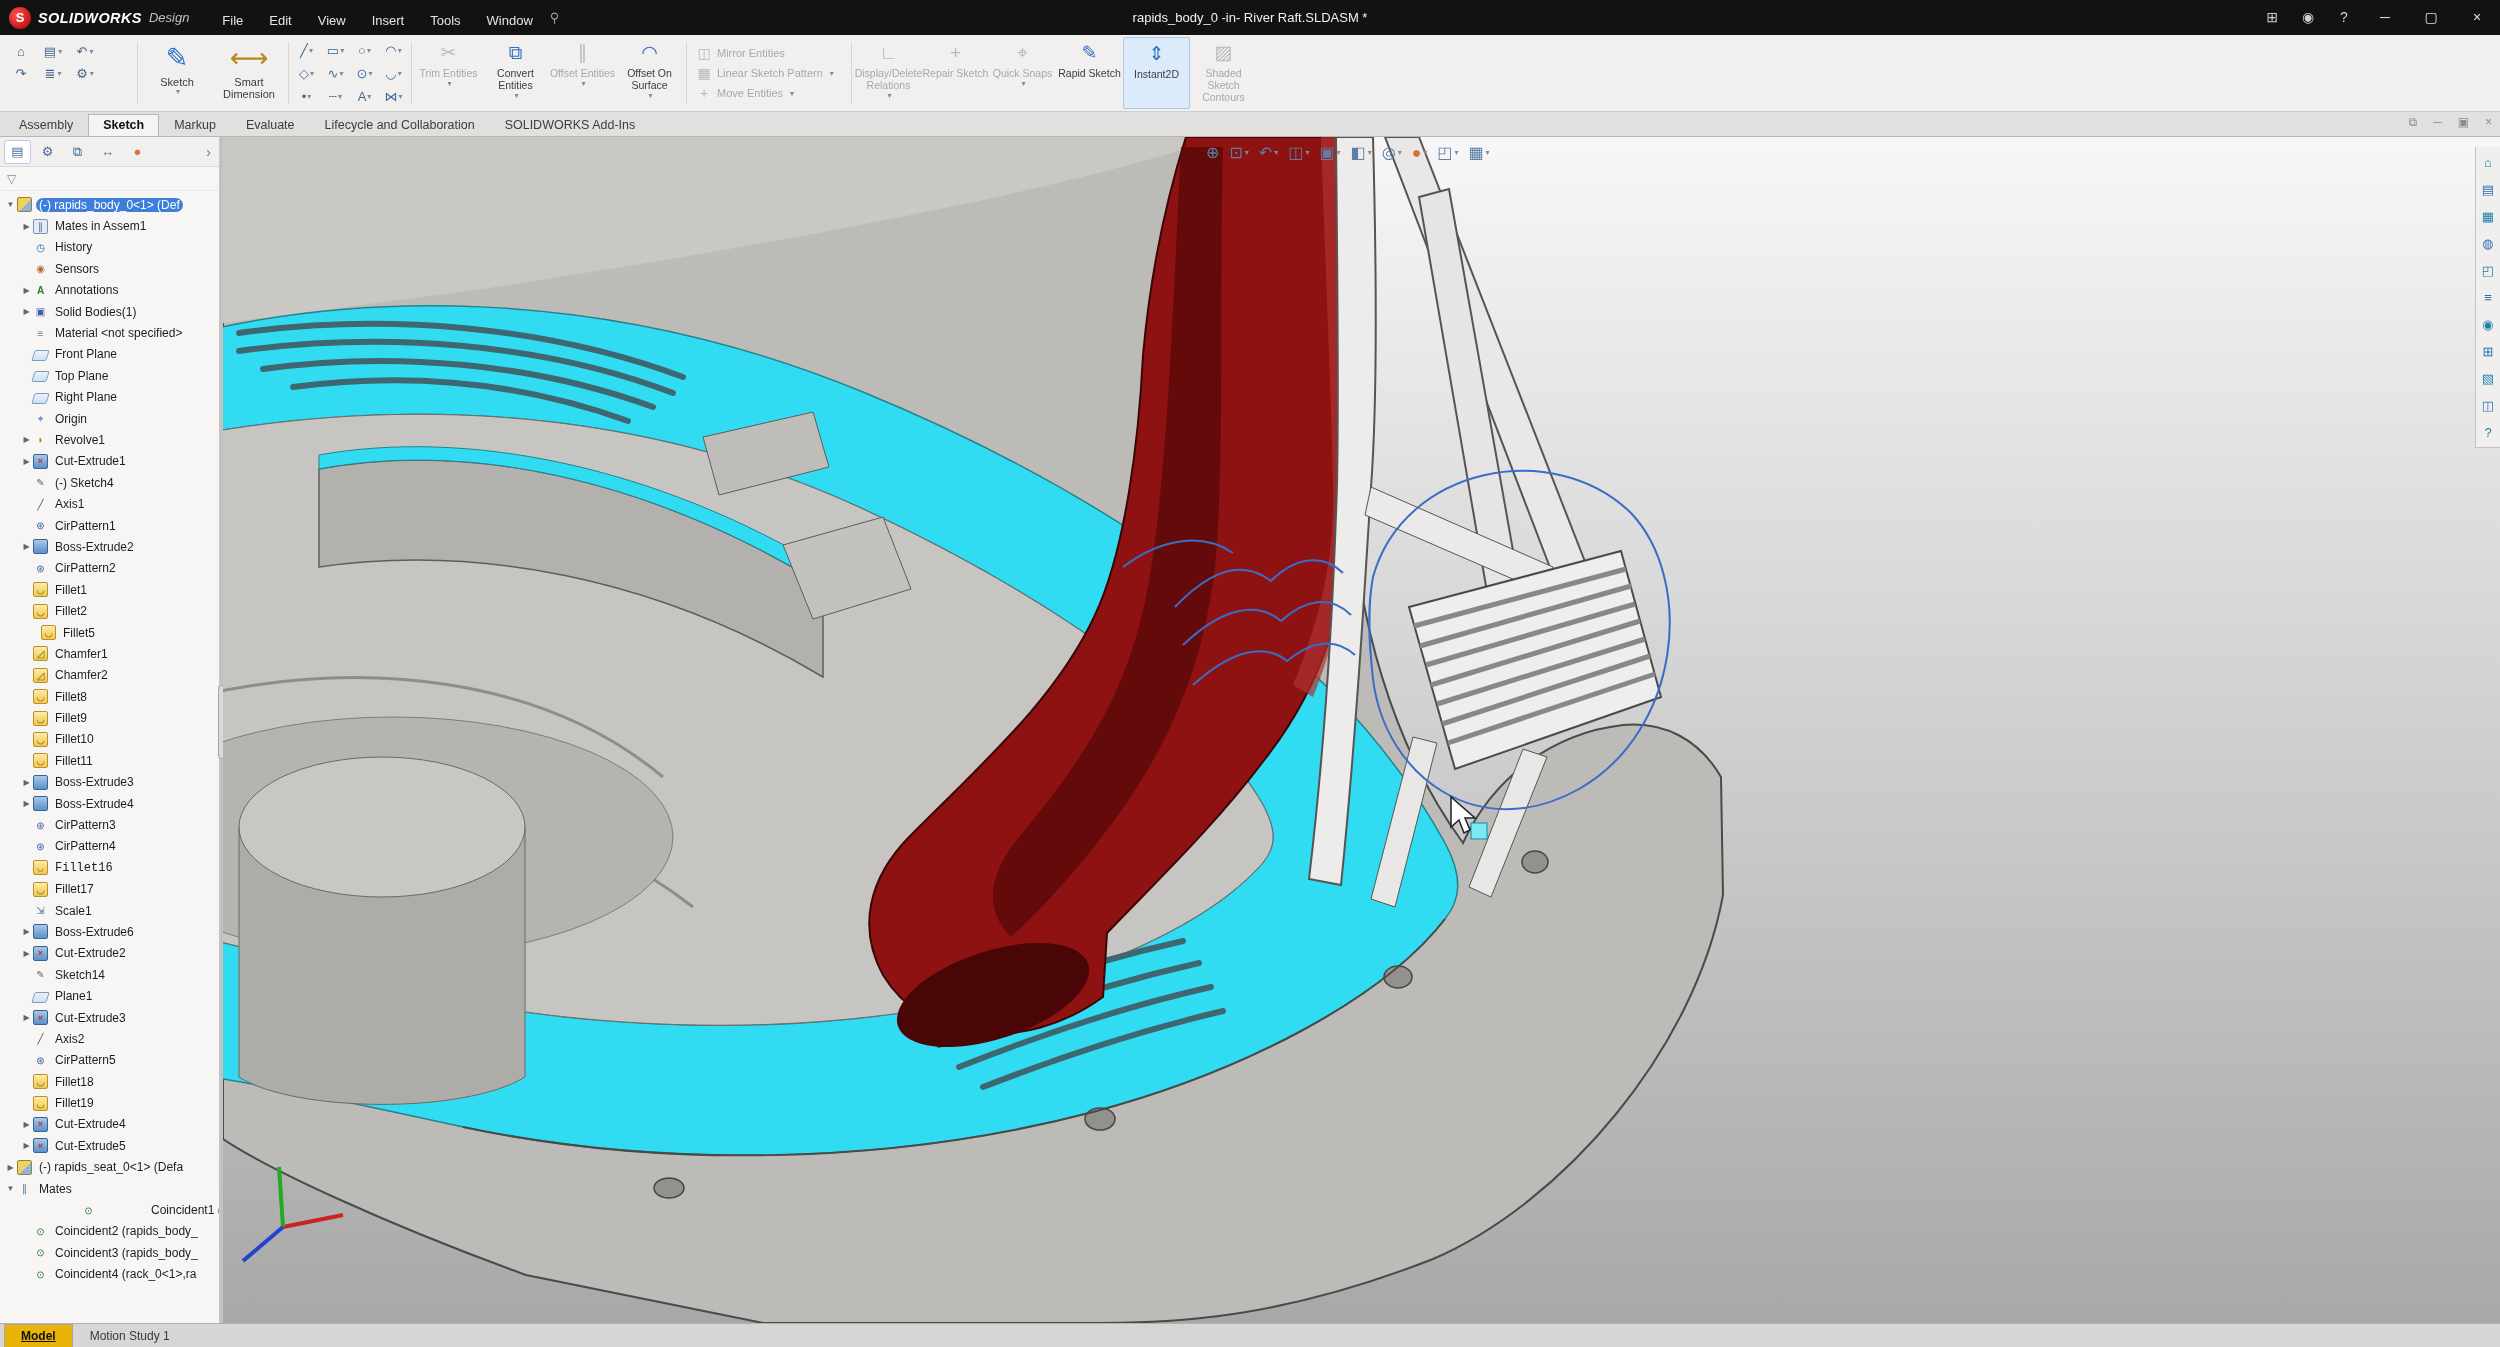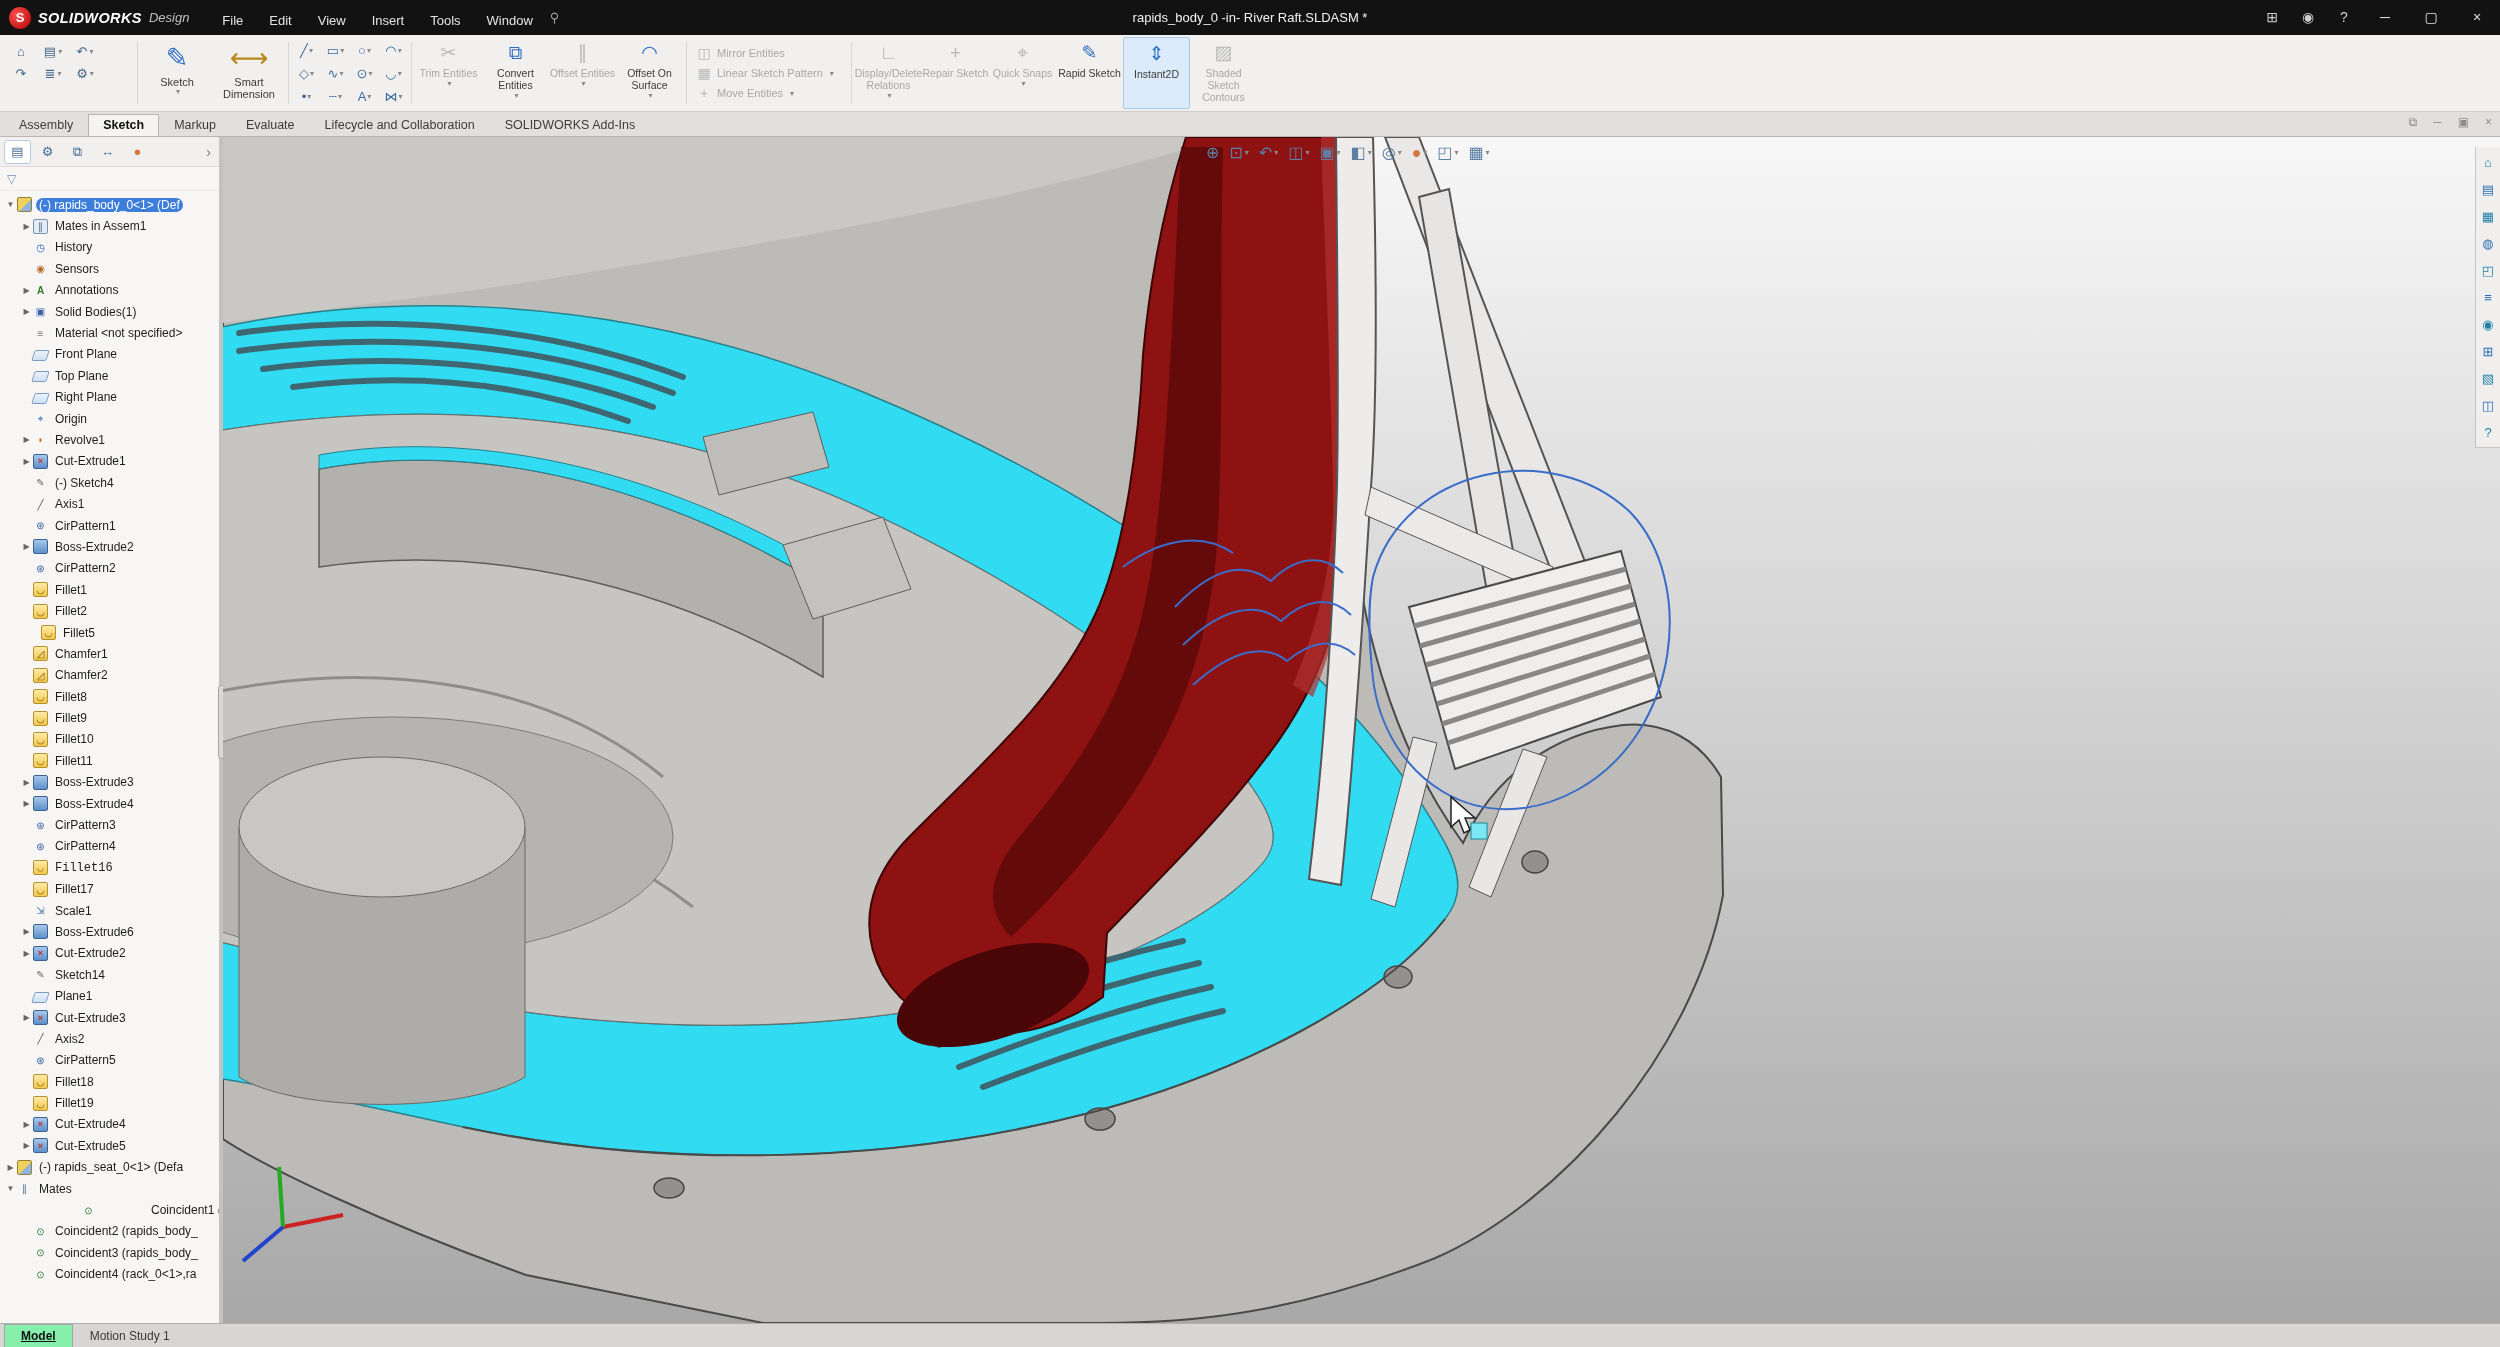--- a/index.html
+++ b/index.html
@@ -95,21 +95,21 @@
   #hud { position:absolute; top:3px; left:978px; display:flex; align-items:center; }
   .hud-btn { display:flex; align-items:center; padding:3px 5px; font-size:16px; color:#5b7fa6; }
   #task-strip { position:absolute; top:10px; right:0; width:25px; background:#f0efee; border-left:1px solid #c6c4c2;
     border-bottom:1px solid #c6c4c2; display:flex; flex-direction:column; align-items:center; padding:5px 0; gap:7px; }
   .ts-icon { width:20px; height:20px; display:flex; align-items:center; justify-content:center; font-size:13px; color:#1f7fa8; }
   .ts-icon:nth-child(even) { color:#2a6db5; }
 
   
   #bottombar { height:24px; background:#d8d6d4; border-top:1px solid #b3b1af; display:flex; align-items:stretch; padding-left:4px; }
   .btab { padding:0 16px; font-size:12px; display:flex; align-items:center; color:#3a3a3a; border:1px solid transparent; border-bottom:none; }
-  .btab.active { background:#86efac; border-color:#a8a6a4; font-weight:bold; color:#111;text-decoration:underline; }
+  .btab.active { background:#eab308; border-color:#a8a6a4; font-weight:bold; color:#111;text-decoration:underline; }
 </style>
 </head>
 <body>
 
 <div id="app">
 
   <div id="titlebar">
     <span class="logo-mark">S</span>
     <span class="brand">SOLIDWORKS</span>
     <span class="brand-suffix">Design</span>

